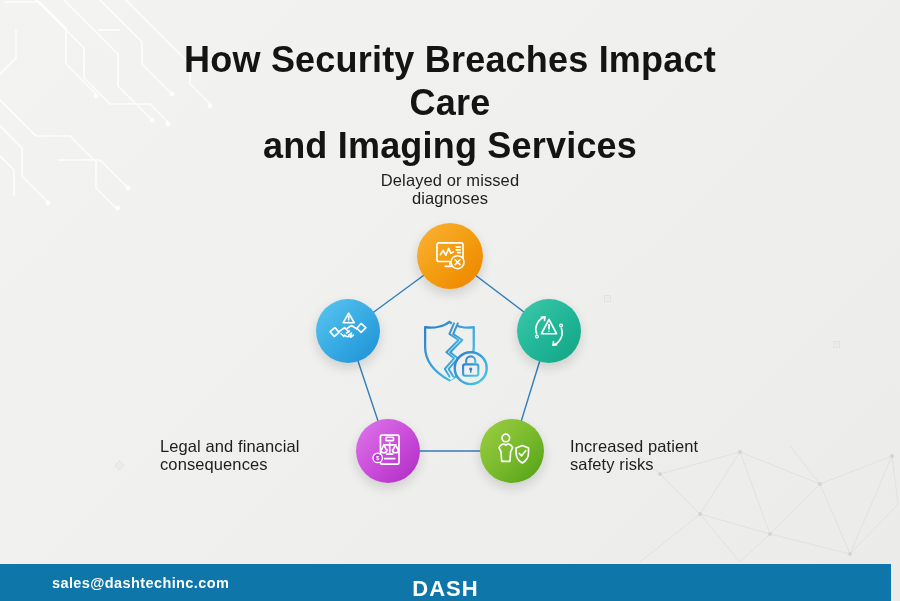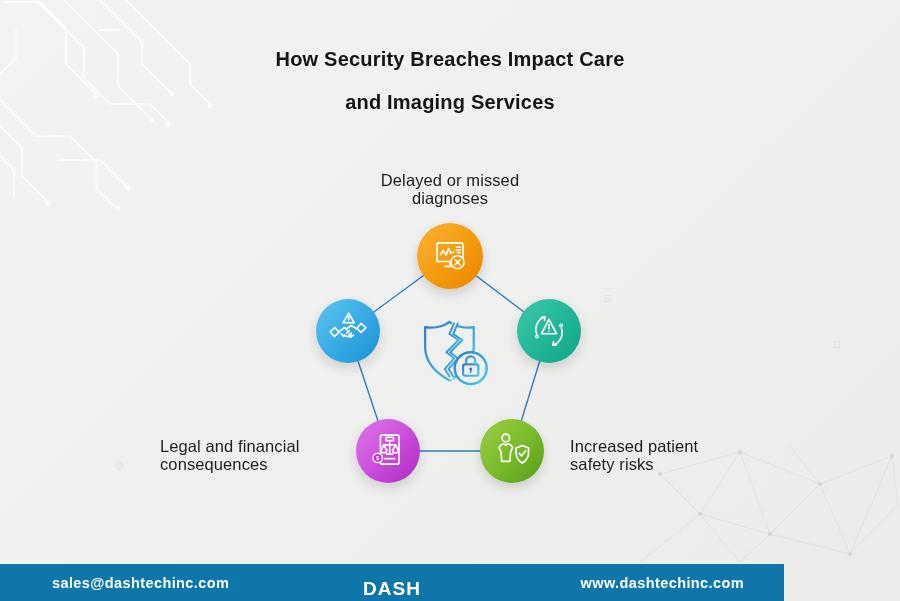--- a/index.html
+++ b/index.html
@@ -18,21 +18,21 @@
   .tiny-square { position:absolute; width:7px; height:7px; border:1px solid #e2e2e1; background:transparent; }
   .tiny-square::after { content:""; position:absolute; inset:1px; border:1px solid #e7e7e6; }
   .ts1 { left:604px; top:295px; }
   .ts2 { left:833px; top:341px; }
   .ts3 { left:116px; top:462px; transform:rotate(45deg); }
 
   
   .title {
     position:absolute; top:38px; left:50%; transform:translateX(-50%);
     width:580px; text-align:center;
-    font-size:20px; line-height:43px; font-weight:700; color:#141414;
+    font-size:36px; line-height:43px; font-weight:700; color:#141414;
     letter-spacing:.2px;
   }
 
   
   .connectors { position:absolute; inset:0; }
 
   .node {
     position:absolute; width:64px; height:64px; border-radius:50%;
     display:flex; align-items:center; justify-content:center;
     box-shadow:0 5px 12px rgba(0,0,0,.14);
@@ -56,28 +56,28 @@
   .label-top    { left:355px; top:171px; width:190px; text-align:center; }
   .label-left   { right:594px; top:314px; width:155px; text-align:right; }
   .label-right  { left:595px; top:314px; width:195px; text-align:left; }
   .label-bleft  { right:562px; top:437px; width:178px; }
   .label-bright { left:558px; top:437px; width:175px; text-align:left;margin-left:12px; }
 
   .center-shield { position:absolute; left:416px; top:318px; width:76px; height:76px; }
 
   
   .footer {
-    position:absolute; left:0; bottom:0; width:784px; height:37px;
+    position:absolute; left:0; bottom:0; width:891px; height:37px;
     background:#0E76A8; color:#ffffff;
     display:flex; align-items:center;
   }
   .footer-email { position:absolute; left:52px; font-size:14.5px; font-weight:700; letter-spacing:.4px; }
   .footer-site  { position:absolute; right:40px; font-size:14.5px; font-weight:700; letter-spacing:.4px; }
   .footer-logo  { position:absolute; left:50%; transform:translateX(-50%); text-align:center; line-height:1; }
-  .logo-main { font-size:19px; font-weight:700; letter-spacing:1px; display:block;margin-top:20px; }
+  .logo-main { font-size:22px; font-weight:700; letter-spacing:1px; display:block;margin-top:20px; }
   .logo-sub  { font-size:6px; font-weight:700; letter-spacing:2.1px; display:block; margin-top:2px; }
 
   .icon-stroke { stroke:#ffffff; stroke-width:2.4; fill:none; stroke-linecap:round; stroke-linejoin:round; }
 </style>
 </head>
 <body>
 
 <div class="canvas">
 
   <svg class="decor circuit" width="230" height="210" viewBox="0 0 230 210">
@@ -242,16 +242,15 @@
       <circle cx="33" cy="17.3" r="0.9" fill="#ffffff"></circle>
     </svg>
   </div>
 
   <div class="footer">
     <span class="footer-email">sales@dashtechinc.com</span>
     <div class="footer-logo">
       <span class="logo-main">DASH</span>
       <span class="logo-sub">TECHNOLOGIES INC</span>
     </div>
-    <span class="footer-site">www.dashtechinc.com</span>
   </div>
 
 </div>
 
 </body></html>

